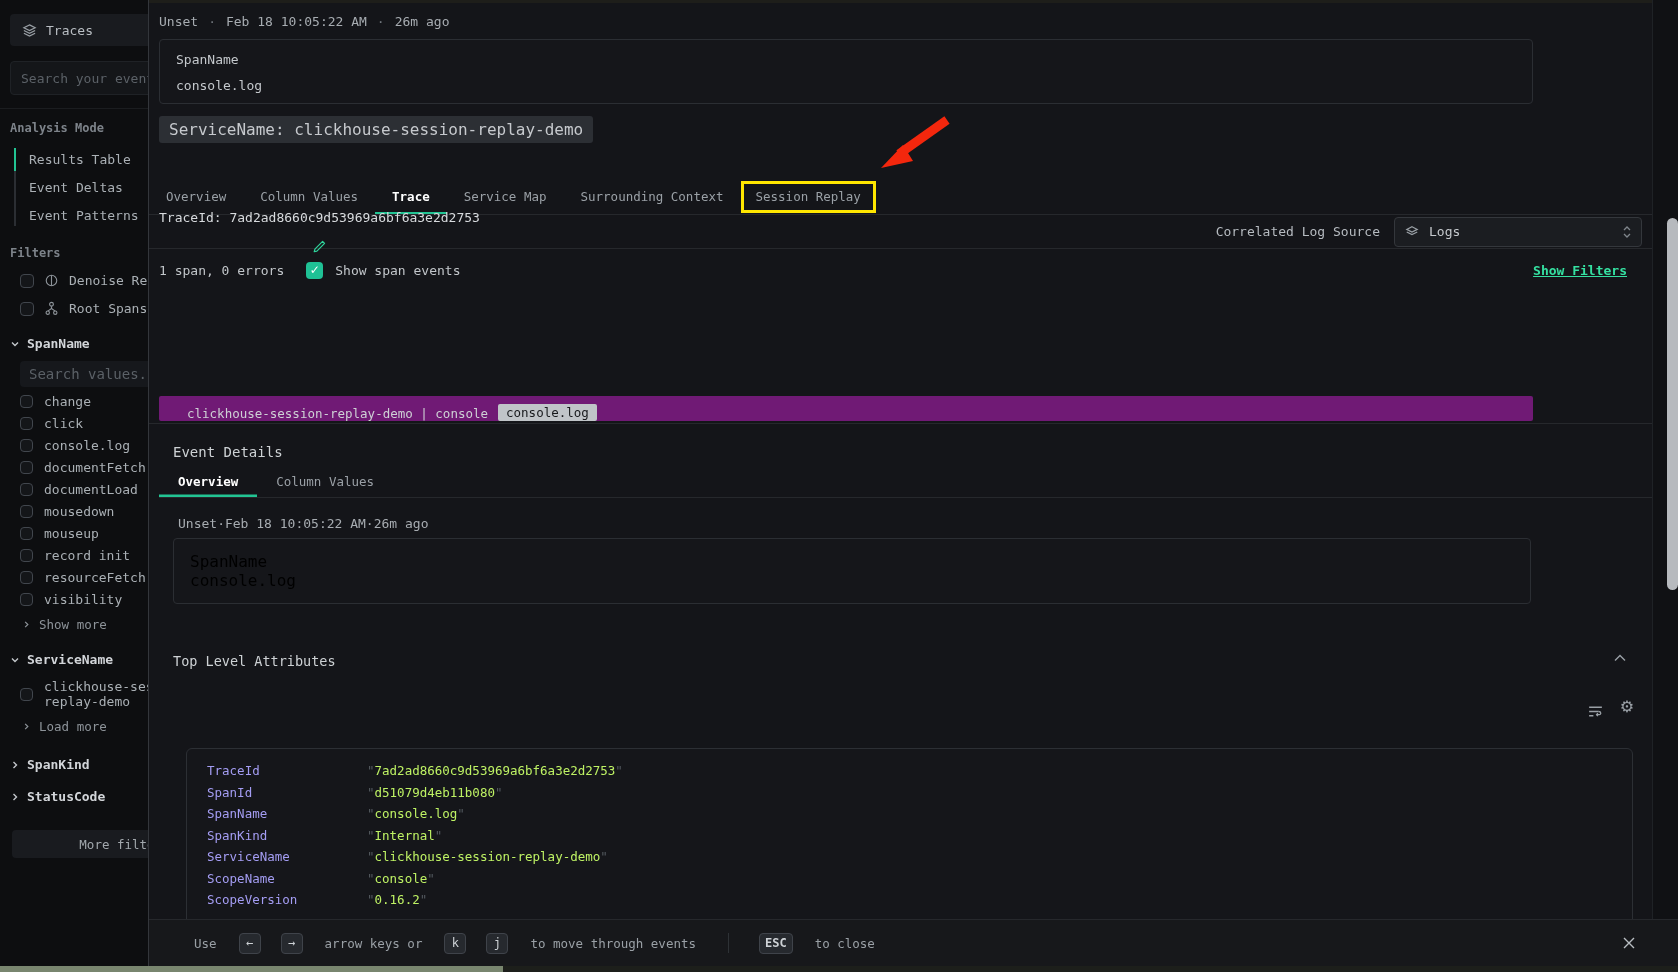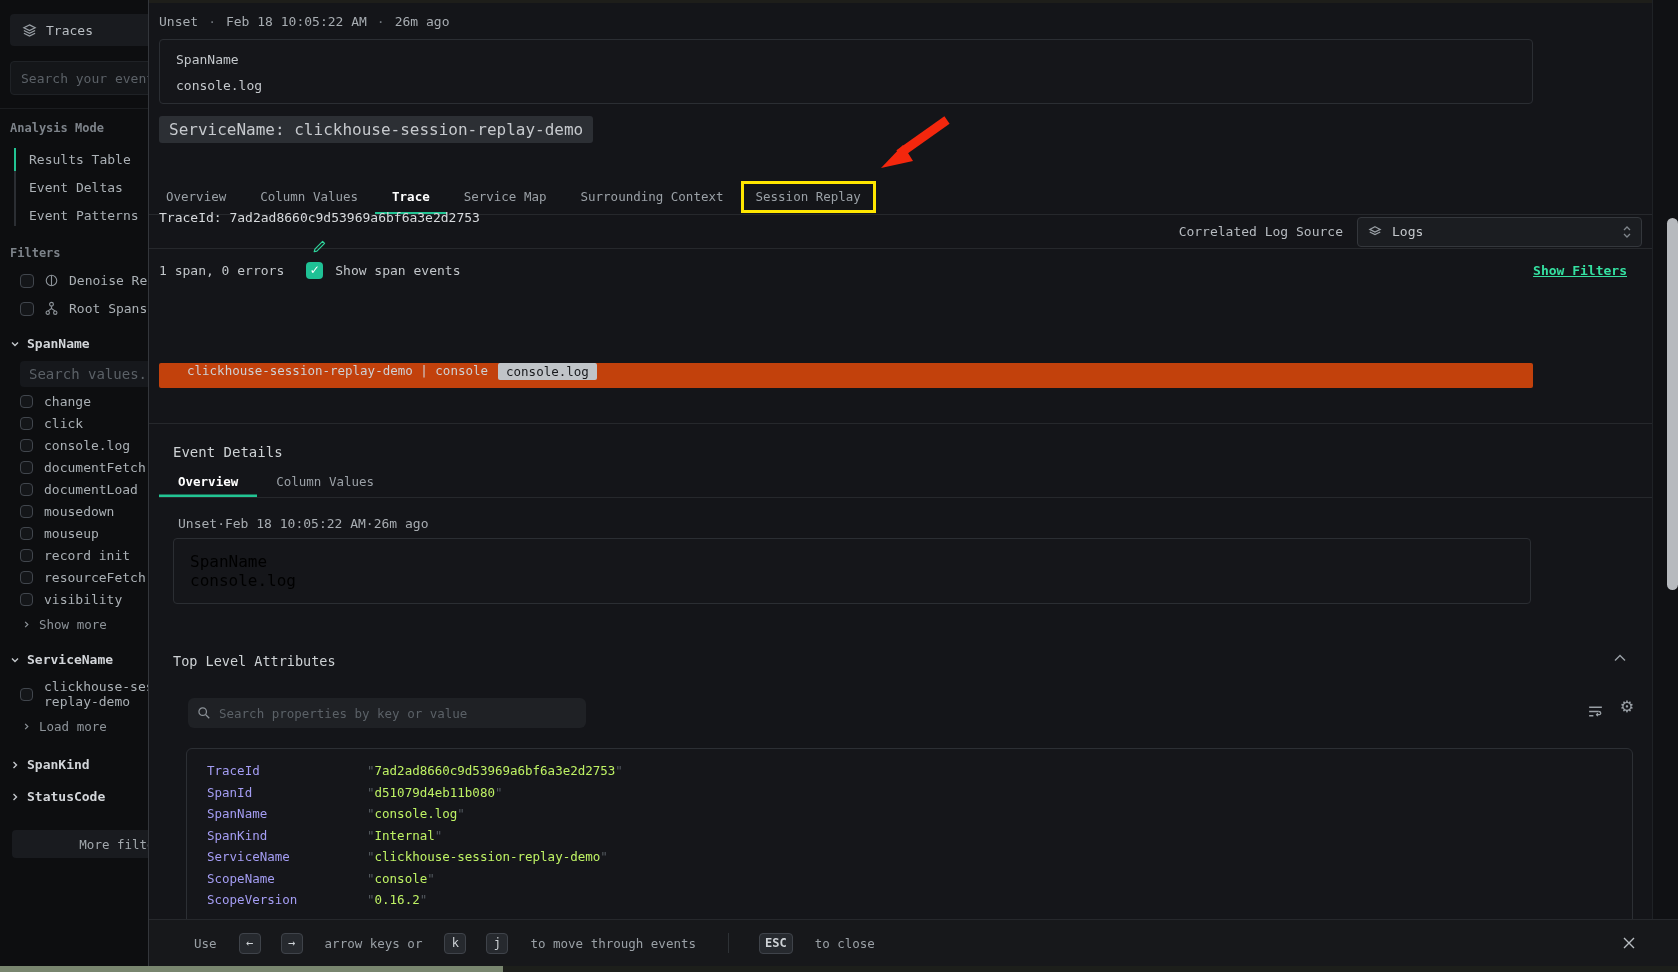--- a/index.html
+++ b/index.html
@@ -60,37 +60,37 @@
   .tab { padding:0 17px; height:34px; line-height:34px; font-size:12.5px; color:#9aa0a6; }
   .tab.active { color:#ffffff; font-weight:bold; box-shadow:inset 0 -2px 0 #22c493; }
   .tab.highlight { border:3px solid #ffe600; height:32px; line-height:26px; padding:0 12px; }
   .annot-arrow { position:absolute; left:718px; top:112px; z-index:4; }
 
   .meta-row { position:absolute; left:0; right:24px; top:215px; height:34px;
     border-bottom:1px solid #26282c; display:flex; align-items:center; }
   .traceid { margin-left:10px; font-size:13px; color:#d8dbde; display:flex; align-items:center; gap:14px;flex-direction:column; }
   .meta-right { position:absolute; right:12px; display:flex; align-items:center; gap:14px; }
   .meta-right .lbl { font-size:13px; color:#b6bbc0; }
-  .log-select { width:285px; height:30px; background:#1b1d21; border:1px solid #34373c;
+  .log-select { width:248px; height:30px; background:#1b1d21; border:1px solid #34373c;
     border-radius:4px; display:flex; align-items:center; gap:10px; padding:0 10px;
     font-size:13px; color:#c4c8cc; position:relative; }
   .log-select .updown { position:absolute; right:9px; }
 
   .spans-row { position:absolute; left:0; right:24px; top:250px; height:40px;
     display:flex; align-items:center; }
   .spans-row .summary { margin-left:10px; font-size:13px; color:#c2c6ca; }
   .cb-green { display:inline-flex; align-items:center; justify-content:center; width:17px; height:17px;
     background:#1fc195; border-radius:4px; color:#ffffff; font-size:12px; margin-left:22px;
     font-family:"DejaVu Sans", sans-serif; }
   .spans-row .cb-label { margin-left:12px; font-size:13px; color:#c2c6ca; }
   .show-filters { position:absolute; right:27px; font-size:13px; color:#35e0a1;
     text-decoration:underline; font-weight:bold; }
 
-  .wf-bar { position:absolute; left:10px; top:363px; width:1374px; height:25px;
-    background:#c2410c; border-radius:2px; display:flex; align-items:flex-start; }
+  .wf-bar { position:absolute; left:10px; top:396px; width:1374px; height:25px;
+    background:#701a75; border-radius:2px; display:flex; align-items:flex-end; }
   .wf-bar .wf-label { margin-left:28px; font-size:12.5px; color:#ced1d5; }
   .wf-chip { margin-left:10px; background:#c0c4c8; color:#17191c; font-size:12.5px;
     padding:1px 8px; border-radius:2px; }
 
   .sect-divider { position:absolute; left:0; right:24px; top:423px; border-top:1px solid #26282c; }
   .ed-title { position:absolute; left:24px; top:444px; font-size:14px; color:#ced2d5; }
   .ed-tabs { position:absolute; left:10px; right:24px; top:467px; height:31px; display:flex;
     align-items:center; border-bottom:1px solid #26282c; }
   .ed-tab { padding:0 19px; height:30px; line-height:30px; font-size:12.5px; color:#9aa0a6; }
   .ed-tab.active { color:#ffffff; font-weight:bold; box-shadow:inset 0 -2.5px 0 #22c493; }
@@ -380,29 +380,20 @@
       <div class="fvalue">console.log</div>
     </div>
 
     <div class="tla-title">Top Level Attributes</div>
     <div class="tla-collapse">
       <svg width="16" height="10" viewBox="0 0 16 10">
           <path d="M3 7.5 L8 2.5 L13 7.5" fill="none" stroke="#9aa0a6" stroke-width="1.4"></path>
         </svg>
     </div>
 
-    <div class="attr-search">
-      <span>
-        <svg width="14" height="14" viewBox="0 0 16 16">
-            <circle cx="6.5" cy="6.5" r="4.3" fill="none" stroke="#8d9399" stroke-width="1.4"></circle>
-            <line x1="10" y1="10" x2="14" y2="14" stroke="#8d9399" stroke-width="1.4"></line>
-          </svg>
-      </span>
-      <input placeholder="Search properties by key or value" style="">
-    </div>
     <div class="wrap-btn">
       <svg width="17" height="17" viewBox="0 0 16 16">
           <path d="M2 4 H14 M2 8 H11 M2 12 H6" fill="none" stroke="#9aa0a6" stroke-width="1.3"></path>
           <path d="M11 8 c2.5 0 2.5 3 .5 3 H9 M10.2 9.6 L9 11 L10.2 12.4" fill="none" stroke="#9aa0a6" stroke-width="1.2"></path>
         </svg>
     </div>
     <div class="gear-btn">⚙</div>
 
     <div class="attrs-panel">
       <div class="attr-row">

